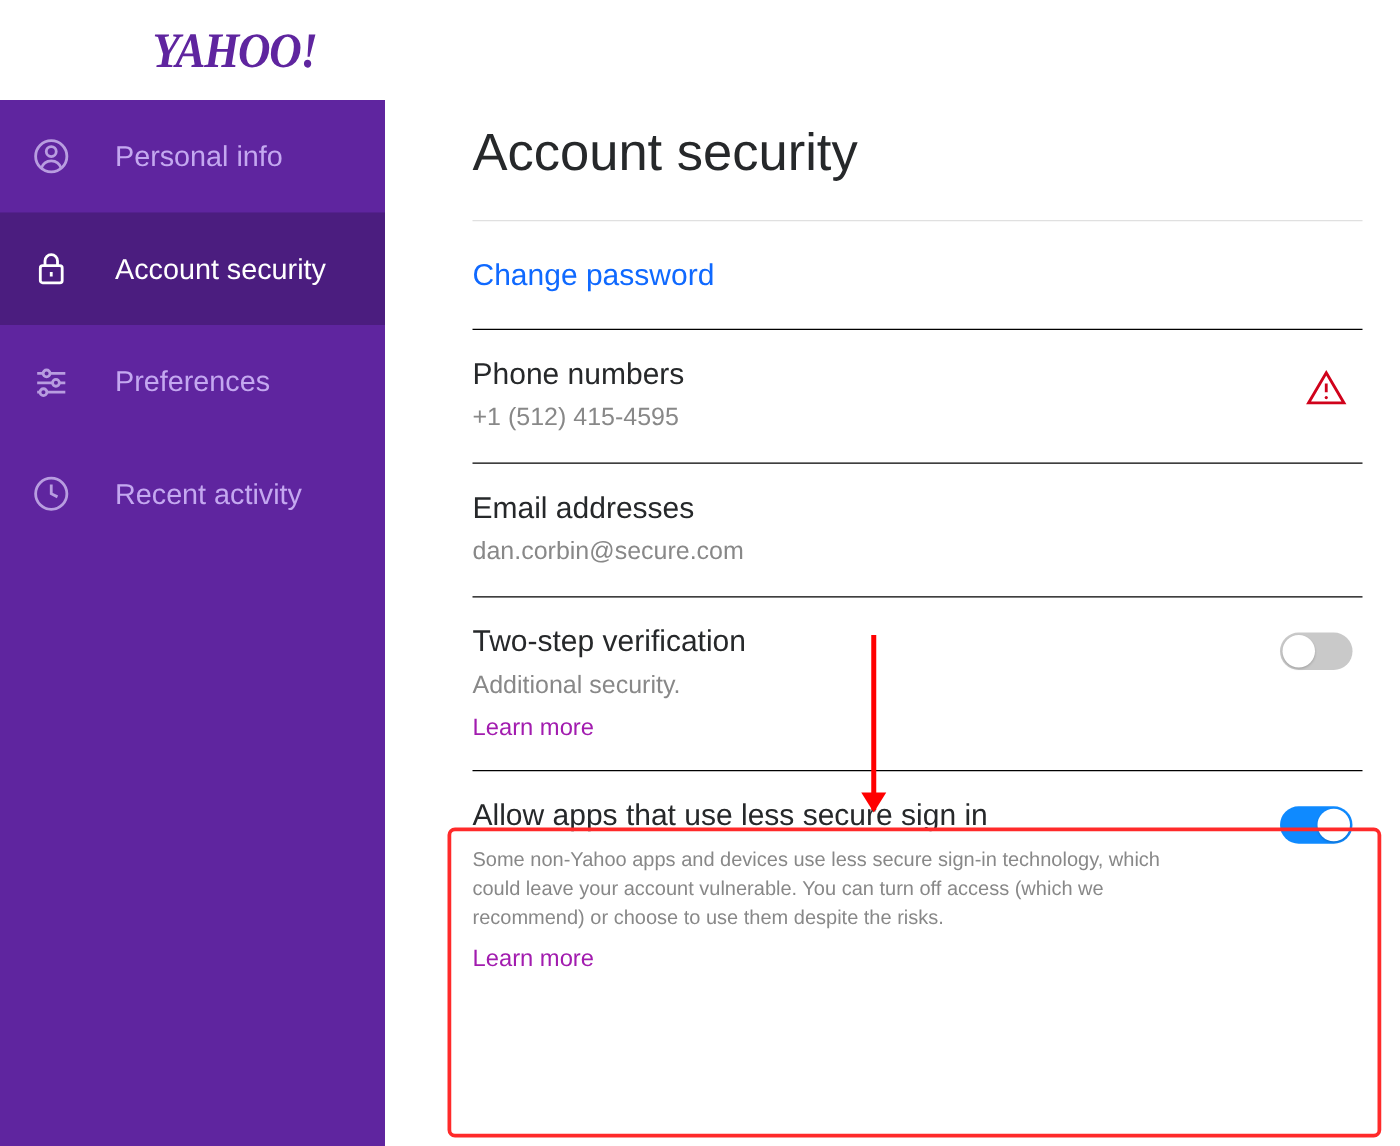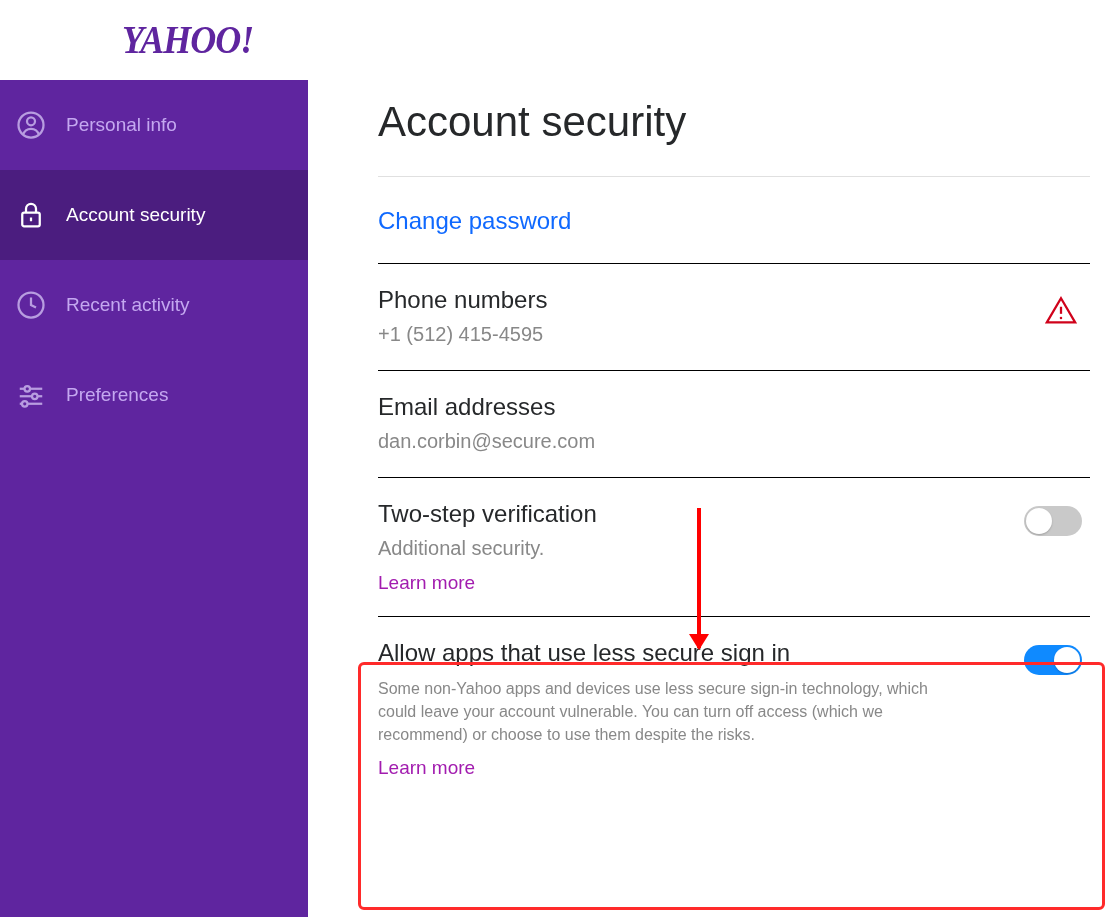--- a/index.html
+++ b/index.html
@@ -5,21 +5,21 @@
   * { box-sizing: border-box; margin: 0; padding: 0; }
   html, body { width: 1120px; height: 917px; font-family: "Helvetica Neue", Arial, sans-serif; background: #fff; color: #26282a; }
   .app { display: flex; width: 1120px; height: 917px; }
 
   
   .sidebar { width: 308px; height: 100%; display: flex; flex-direction: column; }
   .logo-wrap { height: 80px; display: flex; align-items: center; padding-left: 122px; background: #fff; }
   .logo { font-family: "Times New Roman", serif; font-size: 36px; font-weight: 700; color: #5f259f; letter-spacing: -1px; font-style: italic; transform: scaleY(1.1); }
   .logo .excl { color: #5f259f; }
   .nav { flex: 1; background: #5f259f; padding-top: 0; }
-  .nav-item { display: flex; align-items: center; height: 90px; padding-left: 16px; font-size: 19px; color: #c4a8f0; cursor: pointer; }
+  .nav-item { display: flex; align-items: center; height: 90px; padding-left: 26px; font-size: 23px; color: #c4a8f0; cursor: pointer; gap: 16px; }
   .nav-item.active { background: #4b1d7f; color: #fff; }
   .nav-item .icon { width: 30px; height: 30px; margin-right: 20px; display: flex; align-items: center; justify-content: center; flex-shrink: 0; }
   .nav-item svg { stroke: #b89de0; fill: none; stroke-width: 1.8; }
   .nav-item.active svg { stroke: #fff; }
 
   
   .main { flex: 1; padding: 30px 30px 0 70px; position: relative; }
   .page-title { font-size: 42px; font-weight: 400; color: #26282a; margin-top: 68px; margin-bottom: 30px; }
   .hr { border: none; border-top: 1px solid #e0e0e0; margin: 0; }
 
@@ -76,38 +76,38 @@
               <rect x="5" y="10" width="14" height="11" rx="1.5"></rect>
               <path d="M8 10V7a4 4 0 0 1 8 0v3"></path>
               <line x1="12" y1="14" x2="12" y2="17"></line>
             </svg>
         </span>
         <span>Account security</span>
       </div>
       <div class="nav-item">
         <span class="icon">
           <svg viewBox="0 0 24 24">
-              <circle cx="12" cy="12" r="10"></circle>
-              <path d="M12 6v6l4 2"></path>
-            </svg>
-        </span>
-        <span>Recent activity</span>
-      </div>
-      <div class="nav-item">
-        <span class="icon">
-          <svg viewBox="0 0 24 24">
               <line x1="3" y1="7" x2="21" y2="7"></line>
               <circle cx="9" cy="7" r="2.2" fill="#5f259f"></circle>
               <line x1="3" y1="13" x2="21" y2="13"></line>
               <circle cx="15" cy="13" r="2.2" fill="#5f259f"></circle>
               <line x1="3" y1="19" x2="21" y2="19"></line>
               <circle cx="7" cy="19" r="2.2" fill="#5f259f"></circle>
             </svg>
         </span>
         <span>Preferences</span>
+      </div>
+      <div class="nav-item">
+        <span class="icon">
+          <svg viewBox="0 0 24 24">
+              <circle cx="12" cy="12" r="10"></circle>
+              <path d="M12 6v6l4 2"></path>
+            </svg>
+        </span>
+        <span>Recent activity</span>
       </div>
     </div>
   </div>
 
   <div class="main">
     <h1 class="page-title">Account security</h1>
     <hr class="hr">
 
     <div class="section link-only">
       <a class="link">Change password</a>

